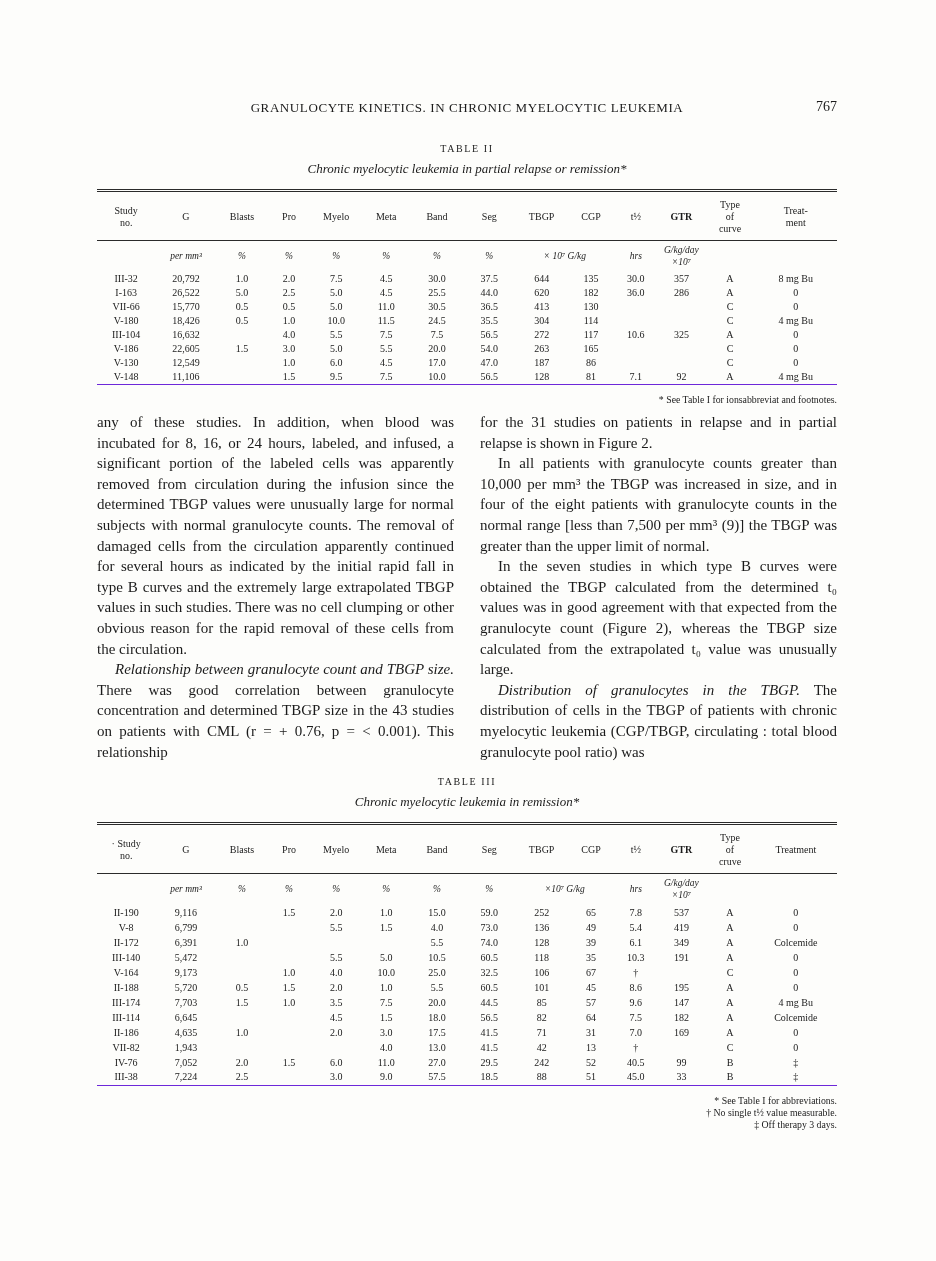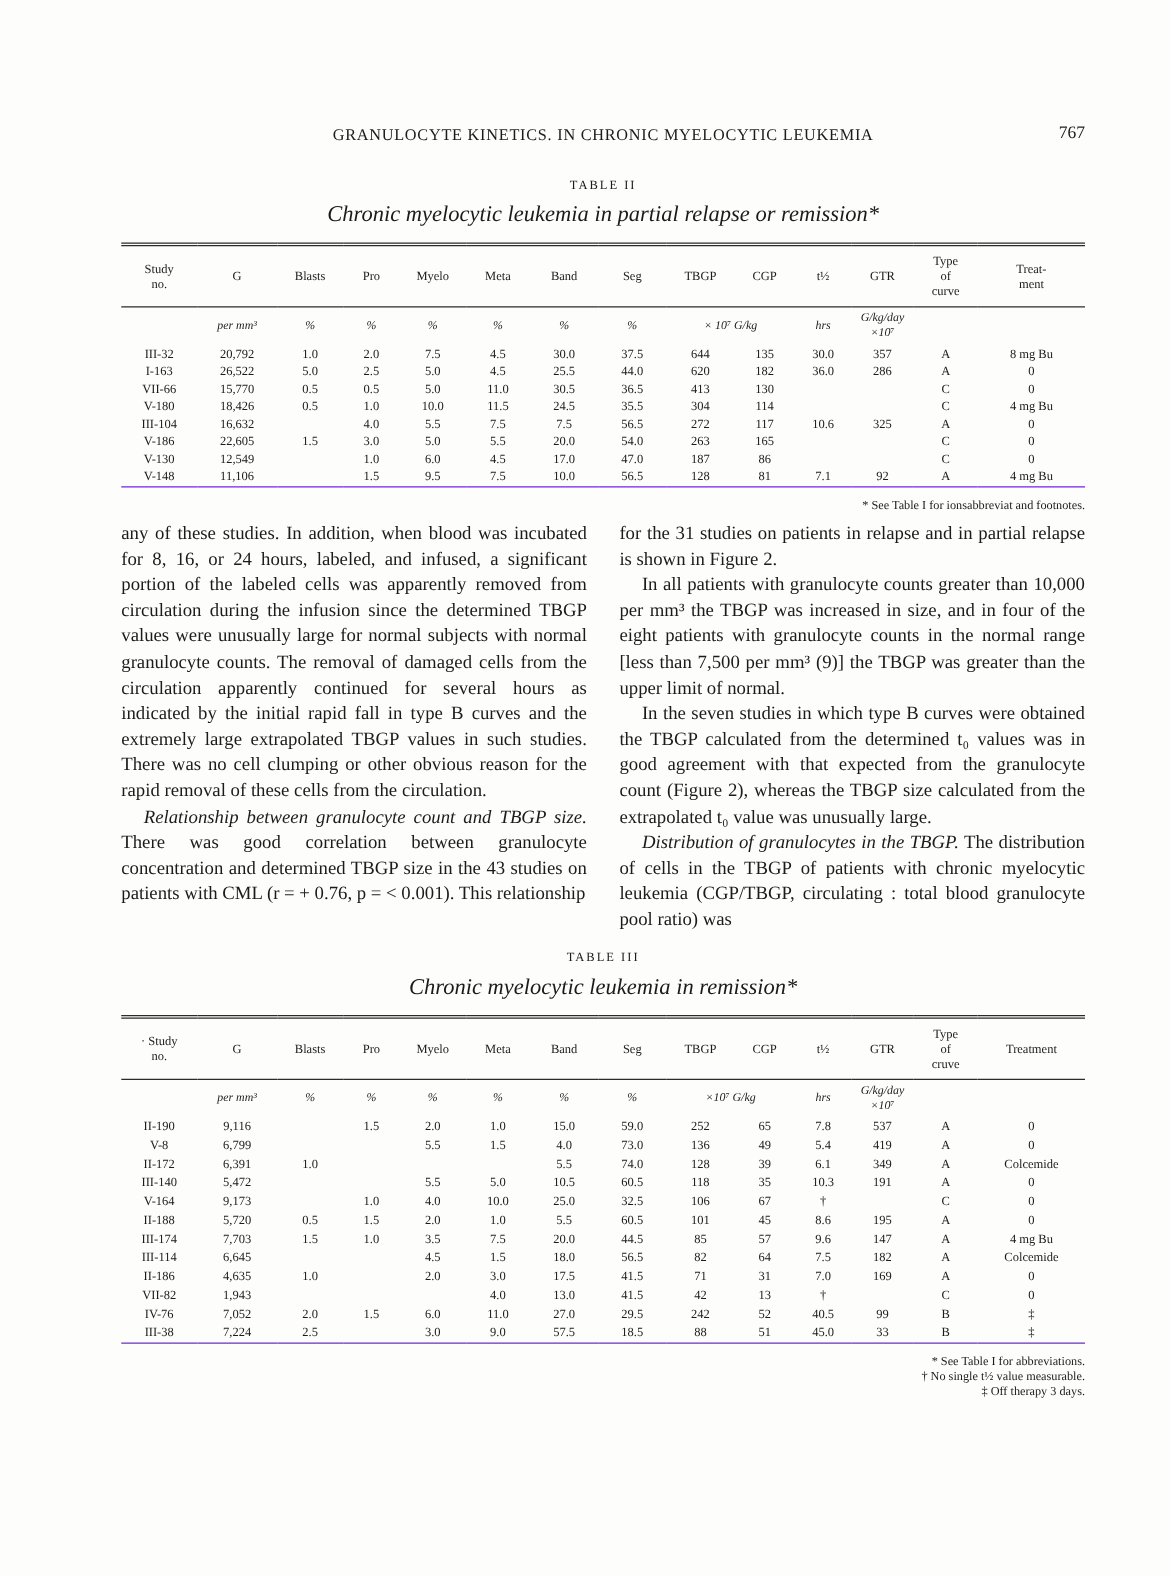--- a/index.html
+++ b/index.html
@@ -2,53 +2,53 @@
 <html><head>
 <meta charset="utf-8">
 <style>
   * { margin:0; padding:0; box-sizing:border-box; }
   html, body { background:#ffffff; }
   body {
     width:936px; height:1261px; overflow:hidden;
     background:#fdfdfb; color:#1b1b1b;
     font-family:"Liberation Serif","DejaVu Serif",serif;
   }
-  .page { width:936px; height:1258px; padding:100px 68px 30px 97px; overflow:hidden; }
+  .page { width:936px; height:1258px; padding:100px 99px 30px 97px; overflow:hidden; }
 
   
   .running-head { position:relative; text-align:center; font-size:13px; letter-spacing:.6px; }
   .rh-page { position:absolute; right:0; top:-1px; font-size:14px; letter-spacing:0; }
 
   
   .table-block { text-align:center; }
   .tb-2 { margin-top:27px; }
   .tb-3 { margin-top:14px; }
   .table-label { font-size:10px; letter-spacing:1.6px; }
-  .table-caption { font-style:italic; font-size:18px; margin-top:7px; }
+  .table-caption { font-style:italic; font-size:13px; margin-top:7px; }
   .table-host { margin-top:12px; }
 
   table.datatable {
     width:100%; border-collapse:collapse; table-layout:fixed;
     border-top:3px double #2b2b2b; border-bottom:1px solid #6d28d9;
     font-size:10px; line-height:12px;
   }
   .datatable th {
     font-weight:normal; vertical-align:middle; white-space:pre-line;
     padding:7px 1px 5px; border-bottom:1px solid #2b2b2b;
   }
   .datatable td { padding:1px 1px; text-align:center; vertical-align:middle; overflow:hidden; }
   .datatable tr.units td { font-style:italic; font-size:9.5px; white-space:pre-line; padding:3px 1px 4px; }
   .tb-2 .datatable tbody tr:not(.units) td { height:14px; }
   .tb-3 .datatable tbody tr:not(.units) td { height:15px; }
   .datatable th:nth-child(1){width:7.8%;} .datatable th:nth-child(2){width:8.2%;}
   .datatable th:nth-child(3){width:6.8%;} .datatable th:nth-child(4){width:5.8%;text-align:center;}
   .datatable th:nth-child(5){width:6.8%;} .datatable th:nth-child(6){width:6.6%;}
   .datatable th:nth-child(7){width:7.0%;} .datatable th:nth-child(8){width:7.0%;}
   .datatable th:nth-child(9){width:7.0%;} .datatable th:nth-child(10){width:6.2%;}
-  .datatable th:nth-child(11){width:5.8%;} .datatable th:nth-child(12){width:6.4%;}
+  .datatable th:nth-child(11){width:5.8%;} .datatable th:nth-child(12){width:6.4%;font-weight:bold;}
   .datatable th:nth-child(13){width:6.6%;} .datatable th:nth-child(14){width:11.0%;}
 
   .table-notes { margin-top:9px; text-align:right; padding-left:24px; font-size:9.8px; line-height:12px; }
 
   
   .body-columns { display:flex; gap:26px; margin-top:6px; text-align:justify; }
   .body-columns .col { flex:1 1 0; font-size:15px; line-height:20.6px; }
   .body-columns p { margin:0; }
   .body-columns p.indent { text-indent:18px; }
   .it { font-style:italic; }

